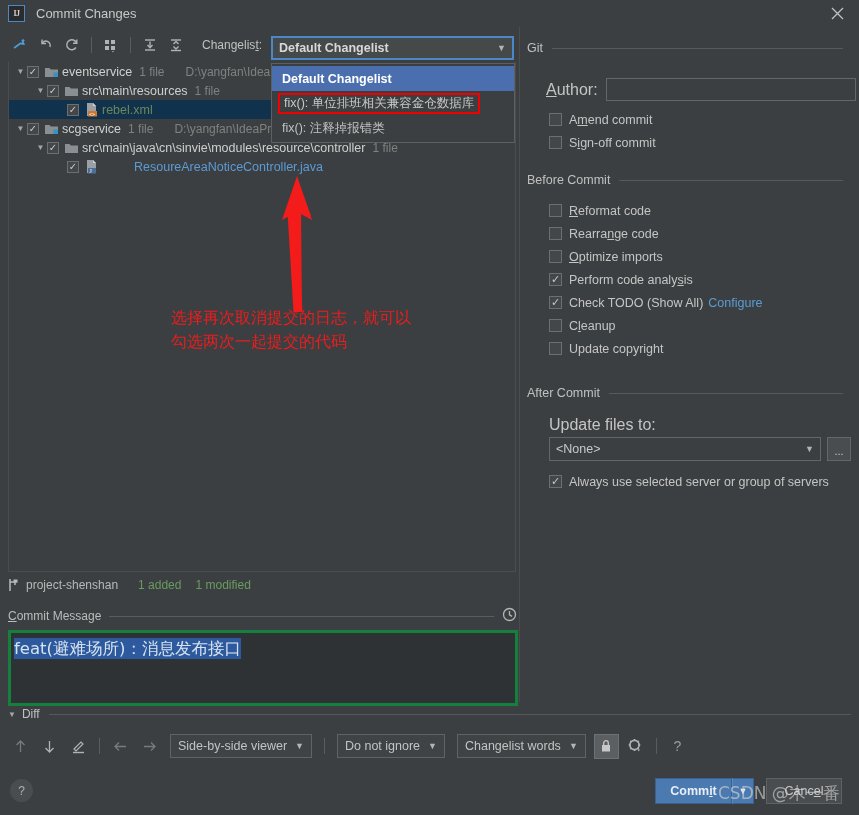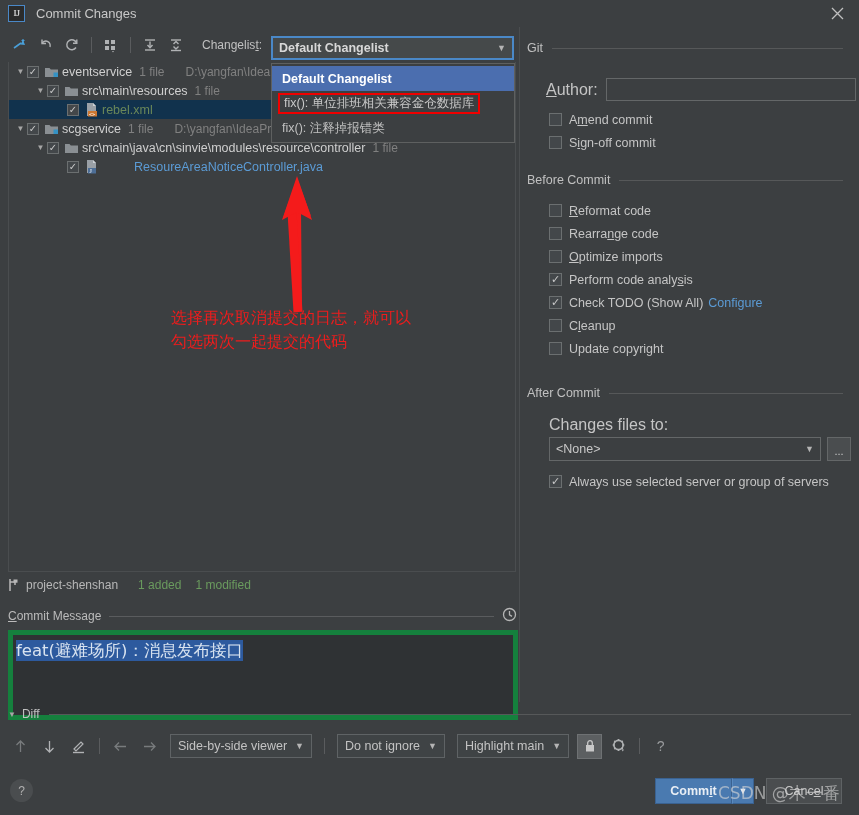--- a/index.html
+++ b/index.html
@@ -112,22 +112,22 @@
   .modified { color:#6a9b5e; margin-left:14px; }
 
   
   .cm-header {
     position:absolute; left:8px; top:608px; width:510px; height:16px;
     display:flex; align-items:center; font-size:12px; color:#bbbbbb;
   }
   .cm-header .line { flex:1; height:1px; background:#5a5c5e; margin:0 8px; }
   .clock-ico { flex:0 0 16px; }
   .cm-box {
-    position:absolute; left:8px; top:630px; width:510px; height:90px;
-    background:#2f3234; border:5px solid #15803d;
+    position:absolute; left:8px; top:630px; width:510px; height:76px;
+    background:#2f3234; border:3px solid #15803d;
     padding:4px 3px;
   }
   .cm-text {
     display:inline; background:#2d5a9e; color:#d8e3f0;
     font-size:16.5px; line-height:24px;
     font-family:"DejaVu Sans","Liberation Sans",sans-serif;
     padding:1px 0;
   }
 
   
@@ -480,21 +480,21 @@
         <div class="chk-row">
           <span class="chk"></span>
           <span class="chk-lbl">Update copyright</span>
         </div>
       </div>
 
     <div class="sec" style="position:absolute; left:0; top:386px; width:324px;">
       <span>After Commit</span>
       <span class="line"></span>
     </div>
-    <div class="fld-label" style="position:absolute; left:22px; top:416px;">Changes files to:</div>
+    <div class="fld-label" style="position:absolute; left:22px; top:416px;">Update files to:</div>
     <div style="position:absolute; left:22px; top:437px; width:302px; display:flex; gap:6px;">
       <div class="upload-combo" style="flex:1;">
         <span>&lt;None&gt;</span>
         <span class="arrow">▼</span>
       </div>
       <div class="ellipsis-btn">...</div>
     </div>
     <div class="chk-row" style="position:absolute; left:22px; top:470px;">
       <span class="chk" id="alwaysChk">✓</span>
       <span class="chk-lbl">Always use selected server or group of servers</span>
@@ -538,21 +538,21 @@
     <div class="dt-combo">
       <span>Side-by-side viewer</span>
       <span class="arrow">▼</span>
     </div>
     <div class="dt-sep"></div>
     <div class="dt-combo">
       <span>Do not ignore</span>
       <span class="arrow">▼</span>
     </div>
     <div class="dt-combo">
-      <span>Highlight main</span>
+      <span>Changelist words</span>
       <span class="arrow">▼</span>
     </div>
     <div class="dt-btn active">
       <svg width="14" height="14" viewBox="0 0 14 14">
         <rect x="3" y="6" width="8" height="6.5" fill="#c8c8c8"></rect>
         <path d="M4.7 6 L4.7 4 A2.3 2.3 0 0 1 9.3 4 L9.3 6" stroke="#c8c8c8" stroke-width="1.3" fill="none"></path>
       </svg>
     </div>
     <div class="dt-btn">
       <svg width="16" height="16" viewBox="0 0 16 16">

